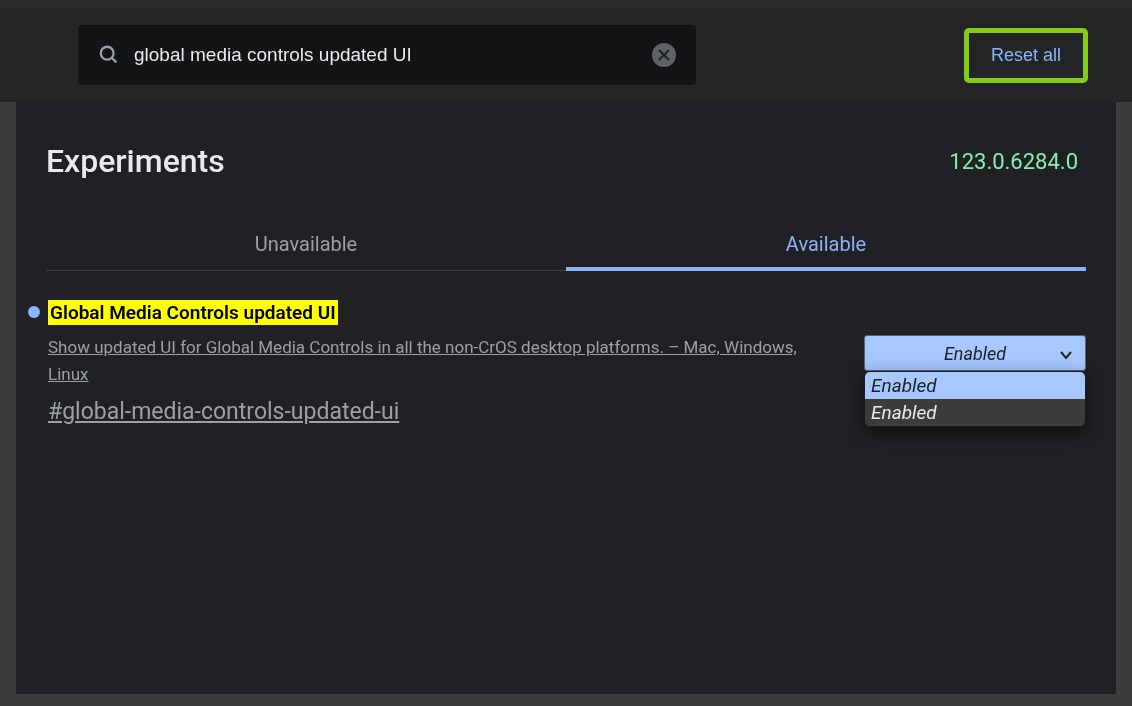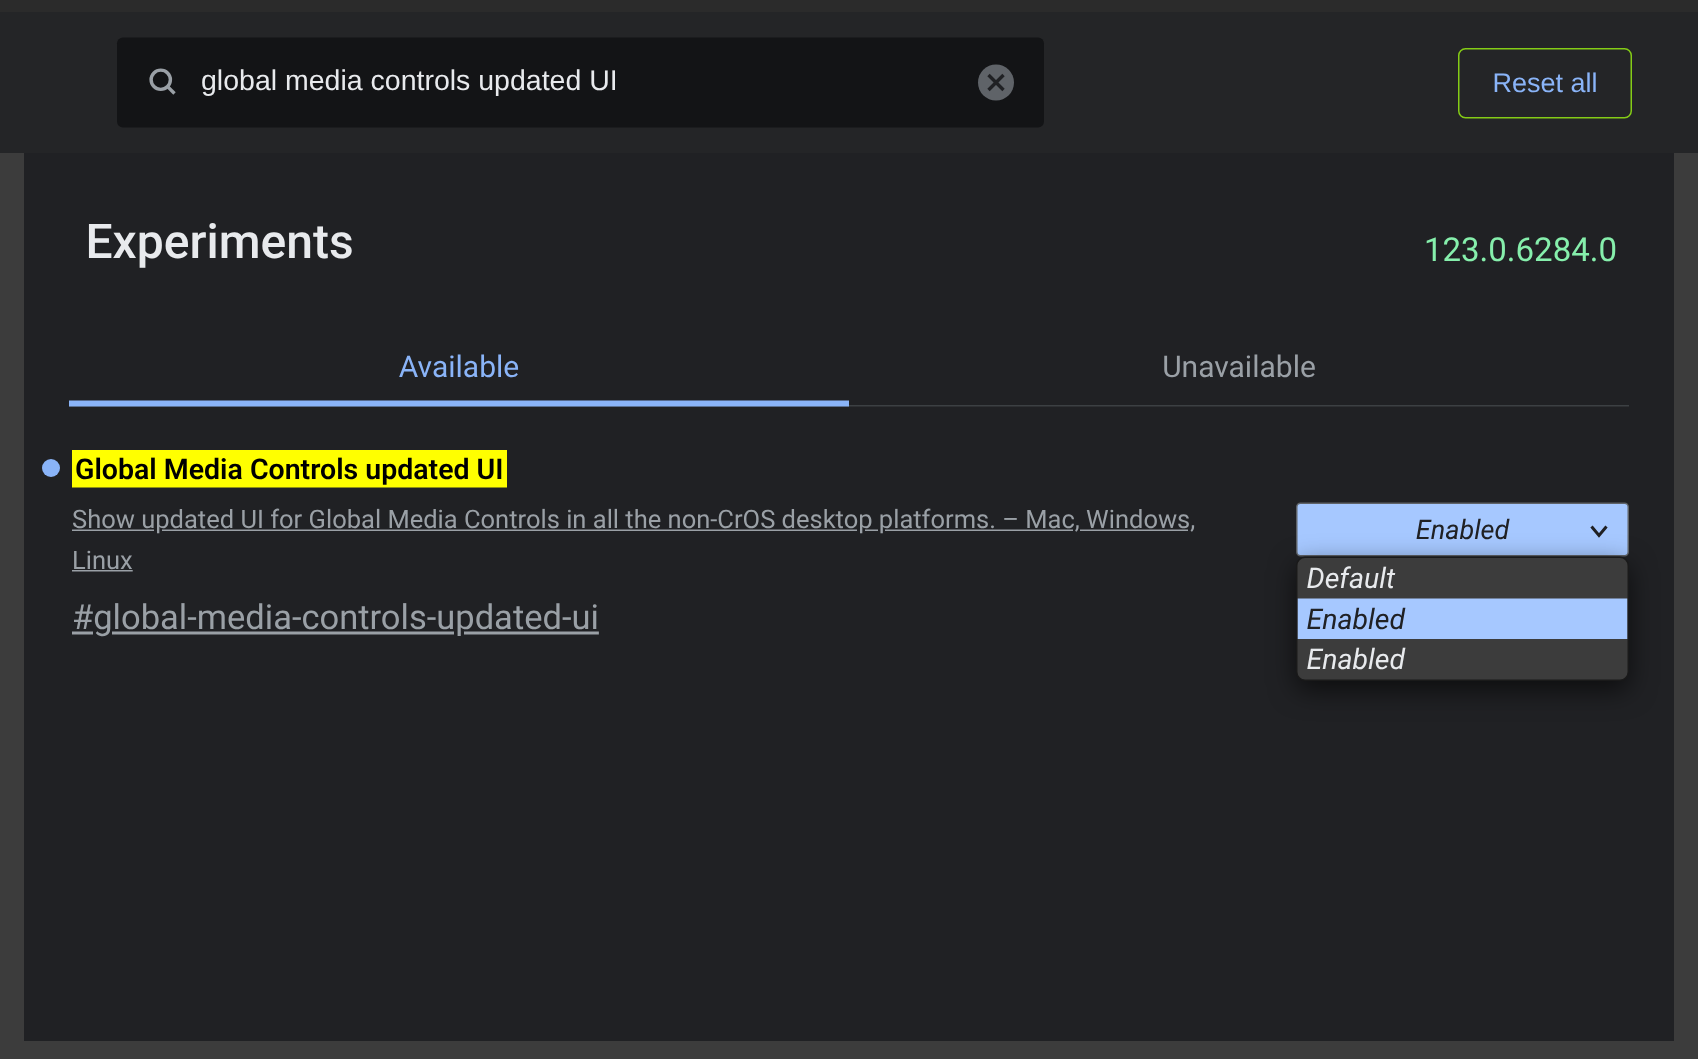--- a/index.html
+++ b/index.html
@@ -49,39 +49,38 @@
   display: flex;
   align-items: center;
   justify-content: center;
   cursor: pointer;
 }
 .clear-btn svg { width: 14px; height: 14px; display:block; }
 .spacer { flex: 1; }
 .reset-btn {
   background: transparent;
   color: #8ab4f8;
-  border: 1px solid #84cc16;
+  border: 5px solid #84cc16;
   border-radius: 5px;
   padding: 12px 22px;
   font-size: 18px;
   cursor: pointer;
 }
 .content-area {
   background: #202124;
   margin: 0 16px 16px 16px;
   height: 592px;
   padding: 40px 0 0 0;
   position: relative;
 }
 .title-row {
   display: flex;
   justify-content: space-between;
-  align-items: flex-end;
+  align-items: center;
   padding: 0 38px 0 30px;
-  margin-left: 11px;
 }
 .page-title {
   font-size: 32px;
   font-weight: 500;
   color: #e8eaed;
 }
 .version {
   font-size: 22px;
   color: #86efac;
 }
@@ -221,42 +220,41 @@
   <button class="reset-btn">Reset all</button>
 </div>
 
 <div class="content-area">
   <div class="title-row">
     <div class="page-title">Experiments</div>
     <div class="version">123.0.6284.0</div>
   </div>
 
   <div class="tabs">
+    <div class="tab">Unavailable</div>
     <div class="tab active">Available</div>
-    <div class="tab">Unavailable</div>
   </div>
 
   <div class="flag-entry">
     <div class="bullet-dot"></div>
     <div class="flag-body">
       <div class="flag-text">
         <span class="flag-title">Global Media Controls updated UI</span>
         <div class="flag-desc">Show updated UI for Global Media Controls in all the non-CrOS desktop platforms. – Mac, Windows, Linux</div>
         <div class="flag-hash">#global-media-controls-updated-ui</div>
       </div>
       <div class="flag-control">
         <div class="select-box">
           <span>Enabled</span>
           <span class="select-arrow">
             <svg width="14" height="10" viewBox="0 0 14 10" fill="none" stroke="#202124" stroke-width="2">
                 <polyline points="2,2 7,8 12,2"></polyline>
               </svg>
           </span>
         </div>
         <div class="dropdown">
-          <div class="dropdown-option">Default</div>
           <div class="dropdown-option selected">Enabled</div>
           <div class="dropdown-option">Enabled</div>
         </div>
       </div>
     </div>
   </div>
 </div>
 
 </body></html>

